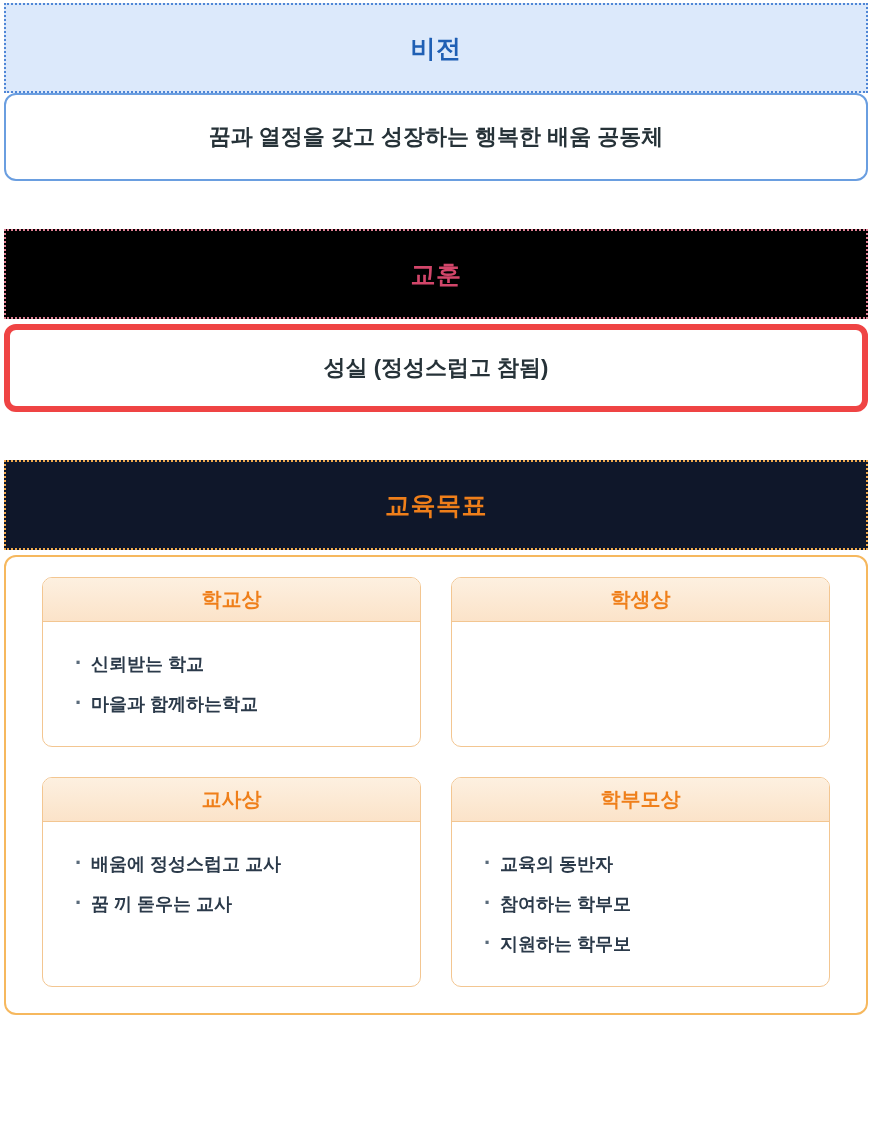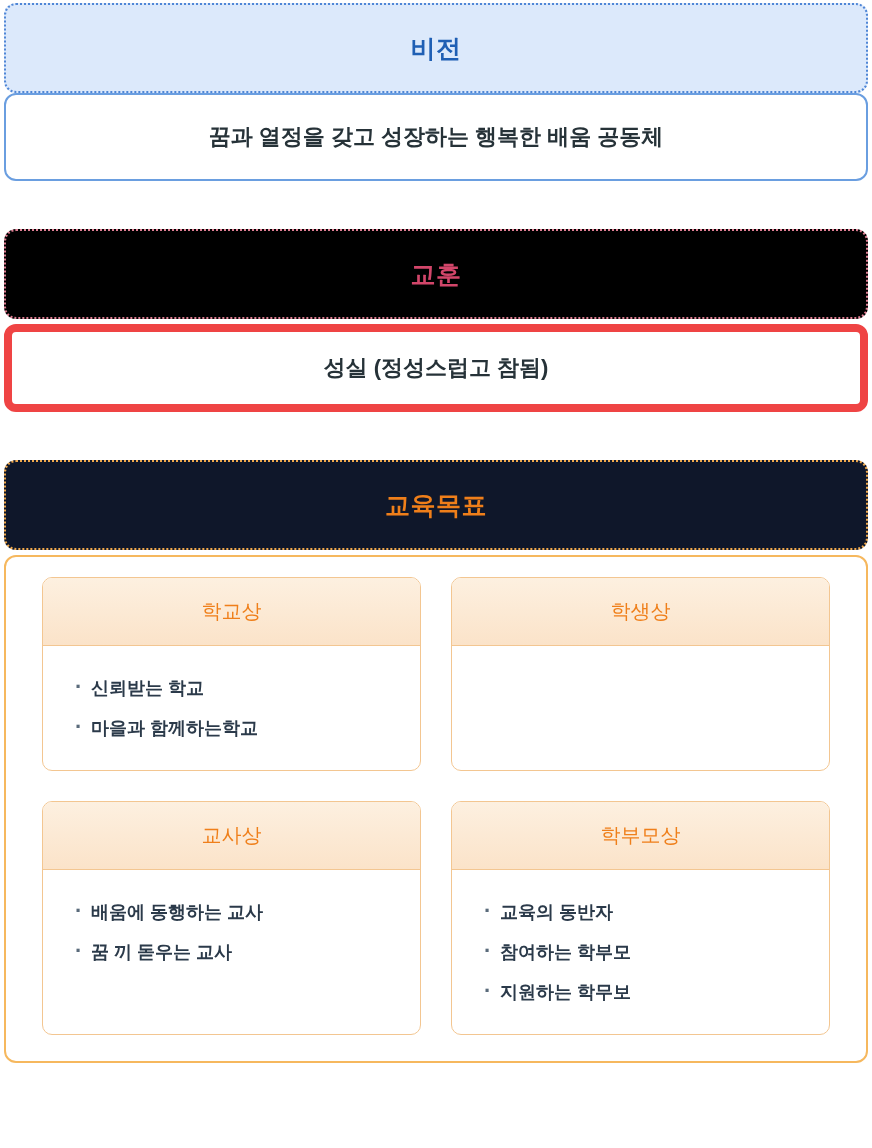--- a/index.html
+++ b/index.html
@@ -16,21 +16,21 @@
   }
   .page {
     width: 872px;
     height: 1148px;
     position: relative;
     padding: 0 4px;
   }
 
   
   .band {
-    border-radius: 12px;
+    border-radius: 0;
     display: flex;
     align-items: center;
     justify-content: center;
     text-align: center;
     font-weight: bold;
     letter-spacing: 0.5px;
   }
 
   .band-vision {
     height: 90px;
@@ -59,21 +59,21 @@
     margin-top: 48px;
     background: #000000;
     border: 2px dotted #e07f94;
     color: #d2466a;
     font-size: 25px;
   }
   .body-motto {
     height: 88px;
     margin-top: 5px;
     background: #ffffff;
-    border: 8px solid #ef4444;
+    border: 6px solid #ef4444;
     border-radius: 12px;
     display: flex;
     align-items: center;
     justify-content: center;
     color: #263238;
     font-size: 22px;
     font-weight: bold;
   }
 
   .band-goal {
@@ -99,29 +99,29 @@
     grid-gap: 30px 30px;
   }
 
   .card {
     border: 1px solid #f3c691;
     border-radius: 10px;
     overflow: hidden;
     background: #ffffff;
   }
   .card-title {
-    height: 68px;
+    height: 44px;
     background: linear-gradient(180deg, #fdf0e0 0%, #fbe3c9 100%);
     border-bottom: 1px solid #f3c691;
     display: flex;
     align-items: center;
     justify-content: center;
     color: #ef7f1a;
     font-size: 20px;
-    font-weight: normal;
+    font-weight: bold;
   }
   .card-list {
     list-style: none;
     margin: 4px;
     padding: 18px 0 18px 26px;
   }
   .card-list li {
     position: relative;
     padding-left: 18px;
     color: #2b3a4a;
@@ -162,21 +162,21 @@
         </ul>
       </div>
 
       <div class="card">
         <div class="card-title">학생상</div>
       </div>
 
       <div class="card">
         <div class="card-title">교사상</div>
         <ul class="card-list">
-          <li>배움에 동행하는 교사</li>
+          <li>배움에 정성스럽고 교사</li>
           <li>꿈 끼 돋우는 교사</li>
         </ul>
       </div>
 
       <div class="card">
         <div class="card-title">학부모상</div>
         <ul class="card-list">
           <li>교육의 동반자</li>
           <li>참여하는 학부모</li>
           <li>지원하는 학무보</li>

